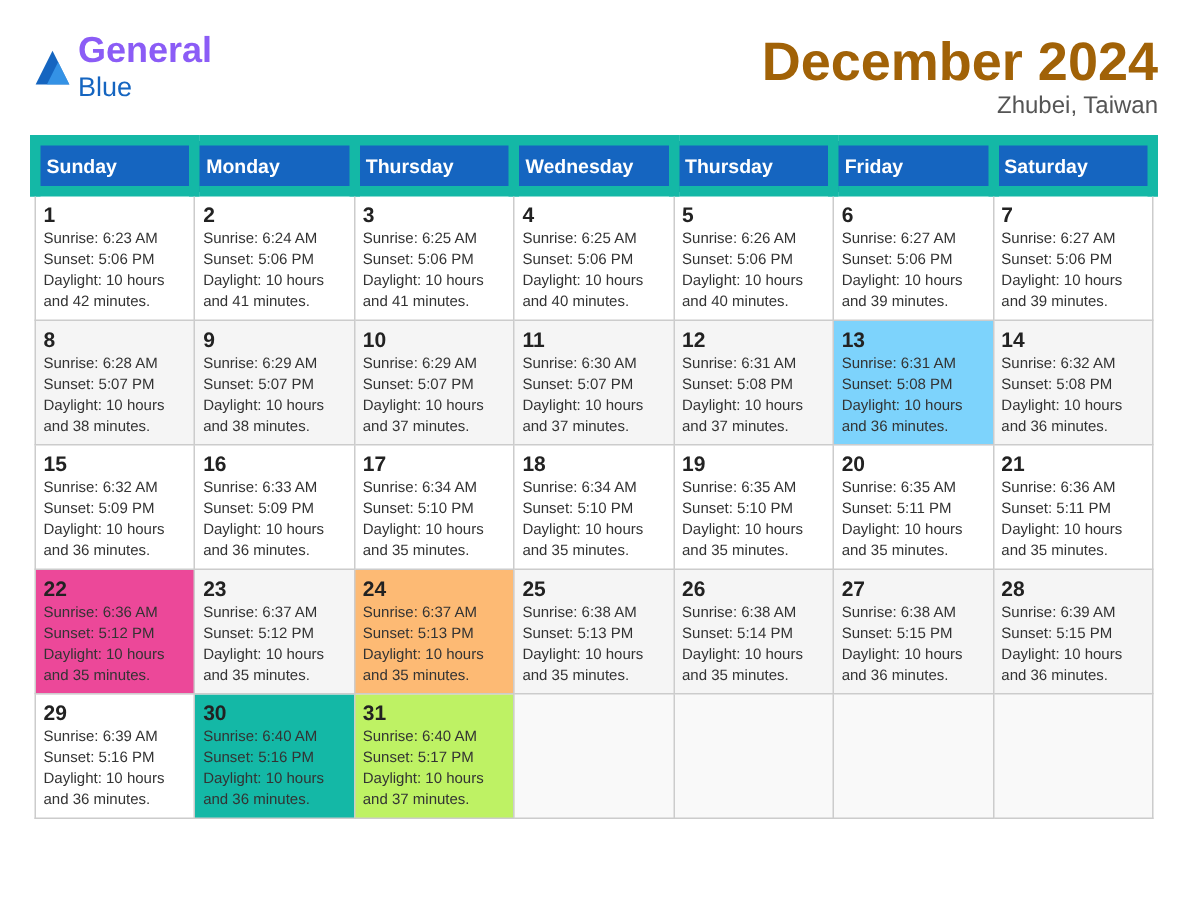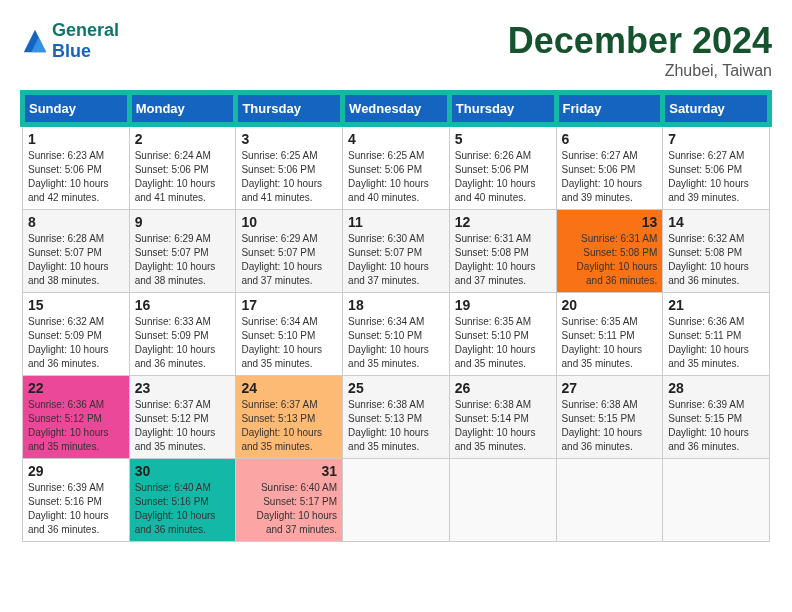--- a/index.html
+++ b/index.html
@@ -14,59 +14,59 @@
       display: flex;
       justify-content: space-between;
       align-items: flex-start;
       margin-bottom: 10px;
     }
     .logo {
       display: flex;
       align-items: center;
     }
     .logo-text-general {
-      font-size: 18px;
-      font-weight: bold;
-      color: #0f766e;
+      font-size: 24px;
+      font-weight: bold;
+      color: #8b5cf6;
     }
     .logo-text-blue {
       font-size: 18px;
-      font-weight: bold;
+      font-weight: normal;
       color: #1565c0;
     }
     .logo-icon {
       width: 30px;
       height: 30px;
       margin-right: 2px;
     }
     .title-area {
       text-align: right;
     }
     .month-title {
       font-size: 36px;
       font-weight: bold;
-      color: #14532d;
+      color: #a16207;
     }
     .location {
       font-size: 16px;
       color: #555;
     }
     .calendar {
       width: 100%;
       border-collapse: collapse;
       font-size: 11px;
     }
     .calendar th {
       background-color: #1565c0;
       color: white;
       padding: 6px 4px;
       text-align: left;
       font-size: 13px;
       font-weight: bold;
-      border: 5px solid #14b8a6;
+      border: 7px solid #14b8a6;
     }
     .calendar td {
       border: 1px solid #ccc;
       padding: 4px 5px;
       vertical-align: top;
       width: calc(100% / 7);
       height: 80px;
       background: #fff;
     }
     .calendar tr:nth-child(even) td {
@@ -168,21 +168,21 @@
         <span class="day-info">Sunrise: 6:29 AM<br>Sunset: 5:07 PM<br>Daylight: 10 hours and 37 minutes.</span>
       </td>
         <td style="background: rgb(245, 245, 245);">
         <span class="day-number">11</span>
         <span class="day-info">Sunrise: 6:30 AM<br>Sunset: 5:07 PM<br>Daylight: 10 hours and 37 minutes.</span>
       </td>
         <td style="background: rgb(245, 245, 245);">
         <span class="day-number">12</span>
         <span class="day-info">Sunrise: 6:31 AM<br>Sunset: 5:08 PM<br>Daylight: 10 hours and 37 minutes.</span>
       </td>
-        <td style="background: #f97316; text-align: right;">
+        <td style="background: #7dd3fc;">
         <span class="day-number">13</span>
         <span class="day-info">Sunrise: 6:31 AM<br>Sunset: 5:08 PM<br>Daylight: 10 hours and 36 minutes.</span>
       </td>
         <td style="background: rgb(245, 245, 245);">
         <span class="day-number">14</span>
         <span class="day-info">Sunrise: 6:32 AM<br>Sunset: 5:08 PM<br>Daylight: 10 hours and 36 minutes.</span>
       </td>
       </tr>
       <tr style="background: rgb(255, 255, 255);">
         <td style="background: rgb(255, 255, 255);">
@@ -246,21 +246,21 @@
       </tr>
       <tr style="background: rgb(255, 255, 255);">
         <td style="background: rgb(255, 255, 255);">
         <span class="day-number">29</span>
         <span class="day-info">Sunrise: 6:39 AM<br>Sunset: 5:16 PM<br>Daylight: 10 hours and 36 minutes.</span>
       </td>
         <td style="background: #14b8a6;">
         <span class="day-number">30</span>
         <span class="day-info">Sunrise: 6:40 AM<br>Sunset: 5:16 PM<br>Daylight: 10 hours and 36 minutes.</span>
       </td>
-        <td style="background: #fca5a5; text-align: right;">
+        <td style="background: #bef264;">
         <span class="day-number">31</span>
         <span class="day-info">Sunrise: 6:40 AM<br>Sunset: 5:17 PM<br>Daylight: 10 hours and 37 minutes.</span>
       </td>
         <td class="empty-cell" style="background: rgb(250, 250, 250);"></td>
         <td class="empty-cell" style="background: rgb(250, 250, 250);"></td>
         <td class="empty-cell" style="background: rgb(250, 250, 250);"></td>
         <td class="empty-cell" style="background: rgb(250, 250, 250);"></td>
       </tr>
     </tbody>
 </table>

